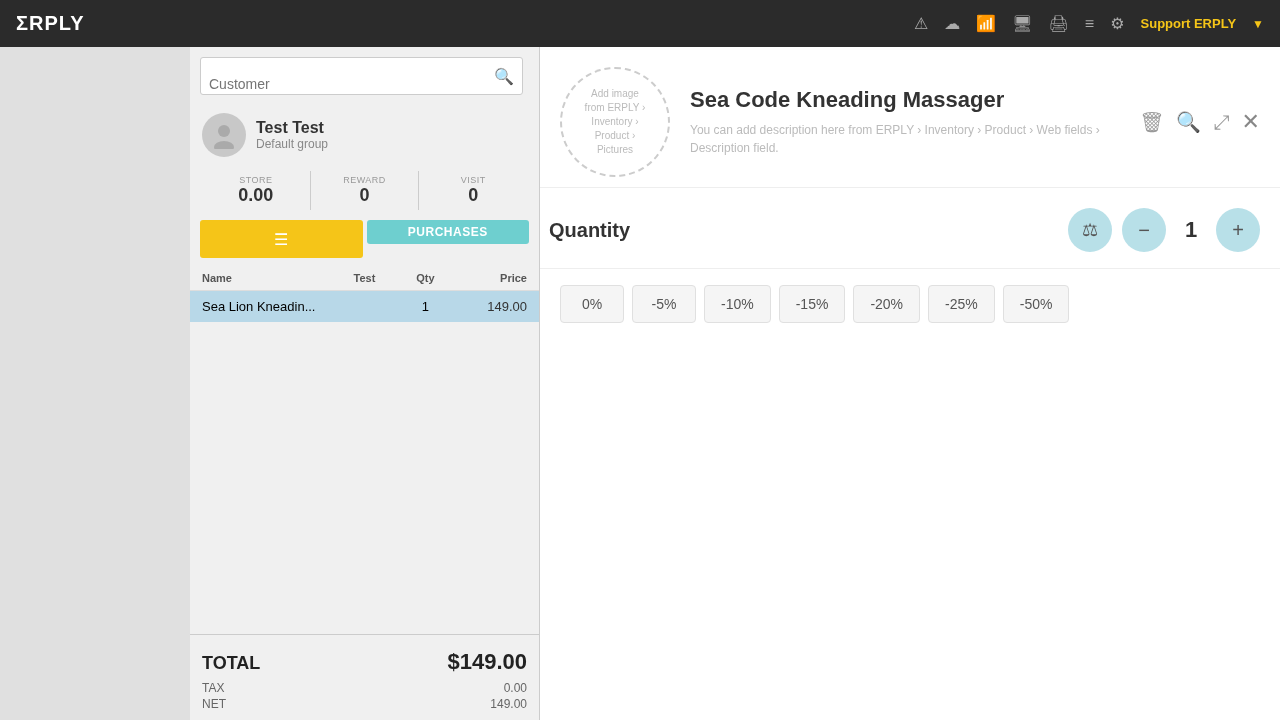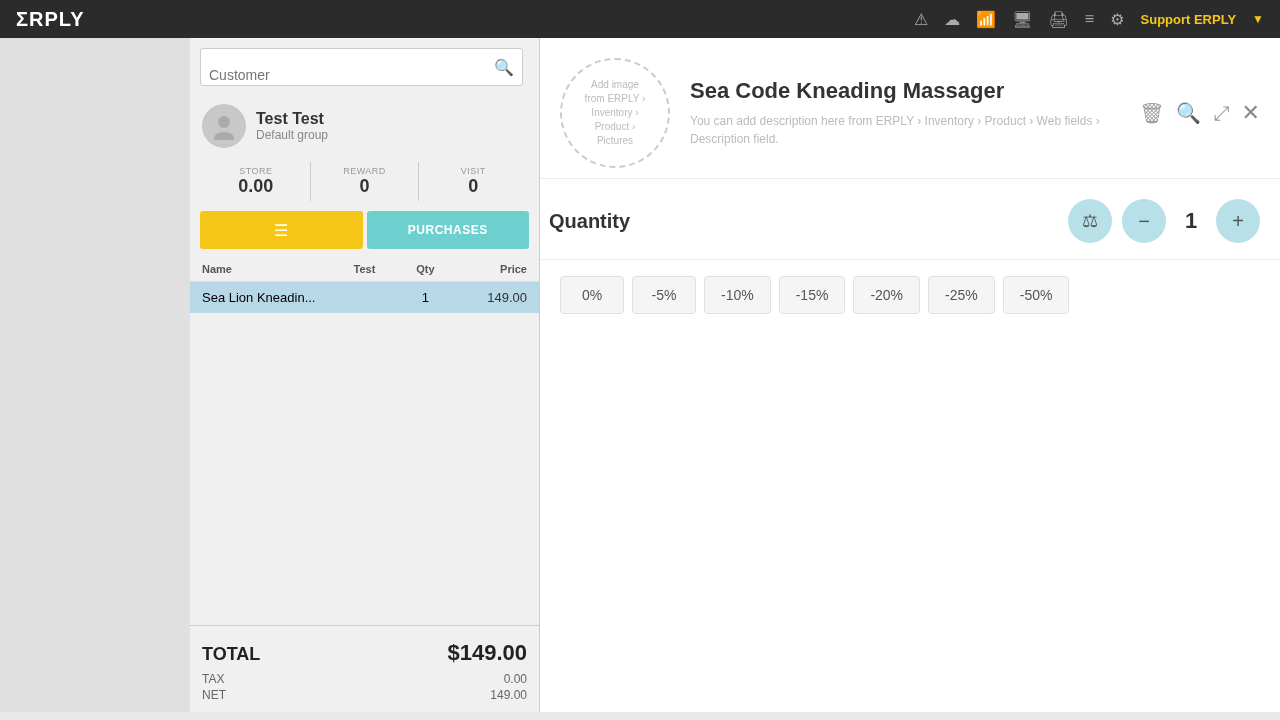--- a/index.html
+++ b/index.html
@@ -1,21 +1,21 @@
 <!DOCTYPE html>
 <html><head>
   <meta charset="utf-8">
   <style>
     * { box-sizing: border-box; margin: 0; padding: 0; }
     body { font-family: -apple-system, BlinkMacSystemFont, 'Segoe UI', Arial, sans-serif; background: #e8e8e8; width: 1280px; height: 720px; overflow: hidden; }
 
     
     .topnav {
       background: #2b2b2b;
-      height: 38px;
+      height: 47px;
       display: flex;
       align-items: center;
       padding: 0 16px;
       justify-content: space-between;
     }
     .topnav-logo {
       color: white;
       font-size: 20px;
       font-weight: bold;
       letter-spacing: 1px;
@@ -165,21 +165,21 @@
       align-items: center;
       justify-content: center;
       font-size: 16px;
       color: #fff;
     }
     .tab-btn-blue {
       flex: 1;
       background: #6ecfcf;
       border: none;
       border-radius: 3px;
-      height: 38px;
+      height: 24px;
       cursor: pointer;
       font-size: 12px;
       font-weight: 700;
       color: #fff;
       letter-spacing: 0.5px;
     }
 
     
     .items-table {
       flex: 1;

